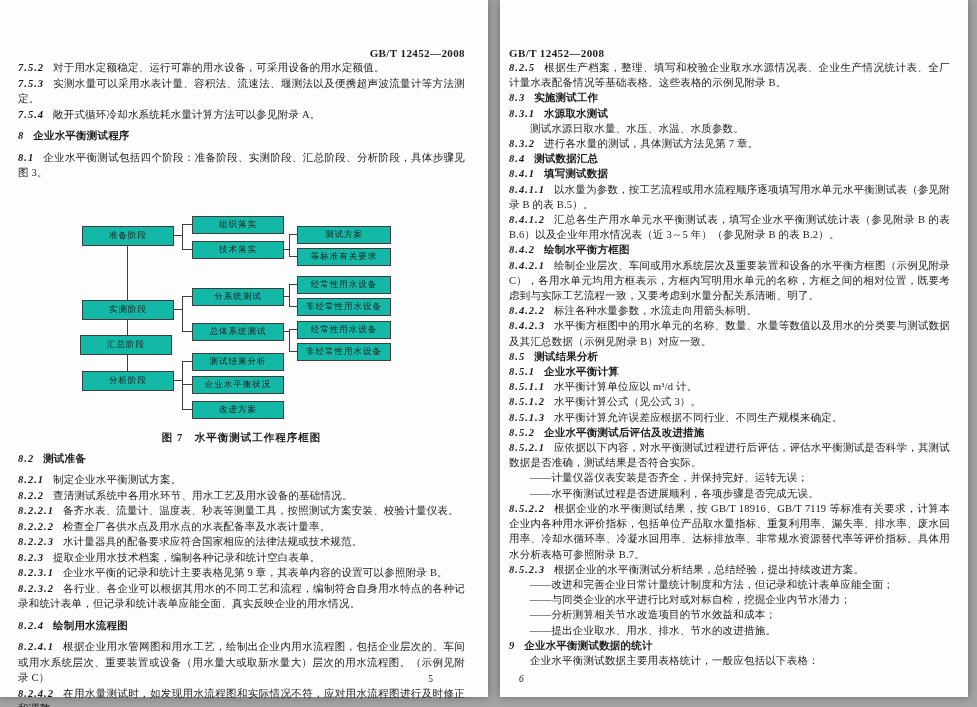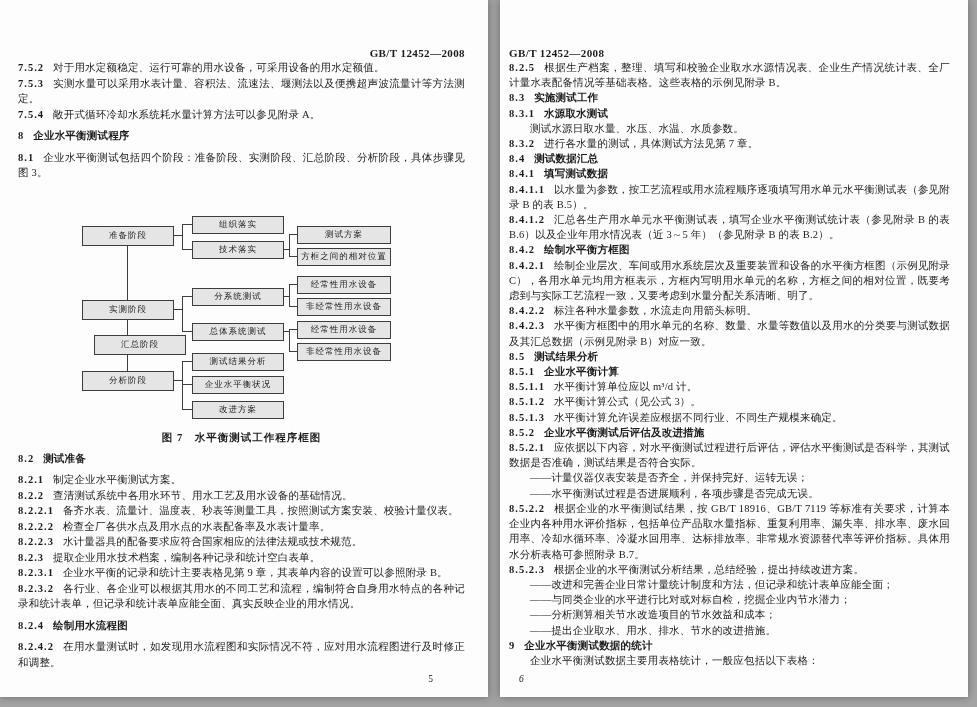--- a/index.html
+++ b/index.html
@@ -8,26 +8,26 @@
   .page{position:absolute;top:0;height:697px;background:#fdfdfd;box-shadow:0 0 8px rgba(0,0,0,.35);}
   .page-left{left:0;width:488px;}
   .page-right{left:500px;width:468px;}
   .inner-left{padding:46px 23px 0 18px;}
   .inner-right{padding:46px 18px 0 9px;}
   .hdr{font-weight:bold;font-size:11px;letter-spacing:.4px;line-height:14px;}
   .hdr-right-align{text-align:right;}
   .para{margin:0;font-size:10.5px;text-align:justify;text-align-last:left;letter-spacing:.2px;}
   .page-left .para{line-height:15.5px;}
   .page-right .para{line-height:15.2px;}
-  .pnum{font-weight:bold;margin-right:9px;letter-spacing:1px;white-space:nowrap;}
+  .pnum{font-weight:bold;margin-right:9px;letter-spacing:1px;white-space:nowrap;font-style:italic;}
   .t-heading{font-weight:bold;}
   .page-left .t-heading{margin:6px 0;}
   .t-indent,.t-dash{text-indent:21px;}
   .fig3{position:relative;width:330px;height:216px;margin:24px 0 0 54px;}
-  .fbox{position:absolute;border:1px solid #3d3d3d;background:#e5e5e5;display:flex;align-items:center;
+  .fbox{position:absolute;border:1px solid #3d3d3d;background:#14b8a6;display:flex;align-items:center;
         justify-content:center;font-size:8.5px;letter-spacing:1px;white-space:nowrap;}
   .hl,.vl{position:absolute;display:block;background:#3d3d3d;}
   .hl{height:1px;}
   .vl{width:1px;}
   .fig-caption{text-align:center;font-weight:bold;font-size:10.5px;margin:10px 0 6px;letter-spacing:1px;}
   .pageno{position:absolute;bottom:13px;font-size:9.5px;color:#222;}
   .pageno-left{right:55px;}
   .pageno-right{left:19px;font-style:italic;}
 </style>
 </head>
@@ -81,33 +81,33 @@
         <i class="hl" style="left:217px;top:124px;width:8px"></i>
         <i class="hl" style="left:217px;top:146px;width:8px"></i>
         <i class="hl" style="left:100px;top:175px;width:11px"></i>
         <i class="vl" style="left:110px;top:156px;height:49px"></i>
         <i class="hl" style="left:110px;top:156px;width:10px"></i>
         <i class="hl" style="left:110px;top:179px;width:10px"></i>
         <i class="hl" style="left:110px;top:204px;width:10px"></i>
 
         <div class="fbox" style="left:10px;top:21px;width:90px;height:18px">准备阶段</div>
         <div class="fbox" style="left:10px;top:95px;width:90px;height:18px">实测阶段</div>
-        <div class="fbox" style="left:22px;top:130px;width:90px;height:18px">汇总阶段</div>
+        <div class="fbox" style="left:8px;top:130px;width:90px;height:18px">汇总阶段</div>
         <div class="fbox" style="left:10px;top:166px;width:90px;height:18px">分析阶段</div>
 
         <div class="fbox" style="left:120px;top:11px;width:90px;height:16px">组织落实</div>
         <div class="fbox" style="left:120px;top:36px;width:90px;height:16px">技术落实</div>
         <div class="fbox" style="left:120px;top:83px;width:90px;height:16px">分系统测试</div>
         <div class="fbox" style="left:120px;top:118px;width:90px;height:16px">总体系统测试</div>
         <div class="fbox" style="left:120px;top:148px;width:90px;height:16px">测试结果分析</div>
         <div class="fbox" style="left:120px;top:171px;width:90px;height:16px">企业水平衡状况</div>
         <div class="fbox" style="left:120px;top:196px;width:90px;height:16px">改进方案</div>
 
         <div class="fbox" style="left:225px;top:21px;width:92px;height:16px">测试方案</div>
-        <div class="fbox" style="left:225px;top:43px;width:92px;height:16px">方框之间的相对位置</div>
+        <div class="fbox" style="left:225px;top:43px;width:92px;height:16px">等标准有关要求</div>
         <div class="fbox" style="left:225px;top:71px;width:92px;height:16px">经常性用水设备</div>
         <div class="fbox" style="left:225px;top:93px;width:92px;height:16px">非经常性用水设备</div>
         <div class="fbox" style="left:225px;top:116px;width:92px;height:16px">经常性用水设备</div>
         <div class="fbox" style="left:225px;top:138px;width:92px;height:16px">非经常性用水设备</div>
       </div>
 
       <div class="fig-caption">图 7　水平衡测试工作程序框图</div>
 
       <div>
           <p class="para t-heading">
@@ -134,20 +134,23 @@
           <p class="para t-clause">
     <span class="pnum">8.2.3.1</span><span class="ptxt">企业水平衡的记录和统计主要表格见第 9 章，其表单内容的设置可以参照附录 B。</span>
   </p>
           <p class="para t-clause">
     <span class="pnum">8.2.3.2</span><span class="ptxt">各行业、各企业可以根据其用水的不同工艺和流程，编制符合自身用水特点的各种记录和统计表单，但记录和统计表单应能全面、真实反映企业的用水情况。</span>
   </p>
           <p class="para t-heading">
     <span class="pnum">8.2.4</span><span class="ptxt">绘制用水流程图</span>
   </p>
           <p class="para t-clause">
+    <span class="pnum">8.2.4.1</span><span class="ptxt">根据企业用水管网图和用水工艺，绘制出企业内用水流程图，包括企业层次的、车间或用水系统层次、重要装置或设备（用水量大或取新水量大）层次的用水流程图。（示例见附录 C）</span>
+  </p>
+          <p class="para t-clause">
     <span class="pnum">8.2.4.2</span><span class="ptxt">在用水量测试时，如发现用水流程图和实际情况不符，应对用水流程图进行及时修正和调整。</span>
   </p>
         </div>
     </div>
     <div class="pageno pageno-left">5</div>
   </div>
 
   <div class="page page-right">
     <div class="inner-right">
       <div class="hdr">GB/T 12452—2008</div>

